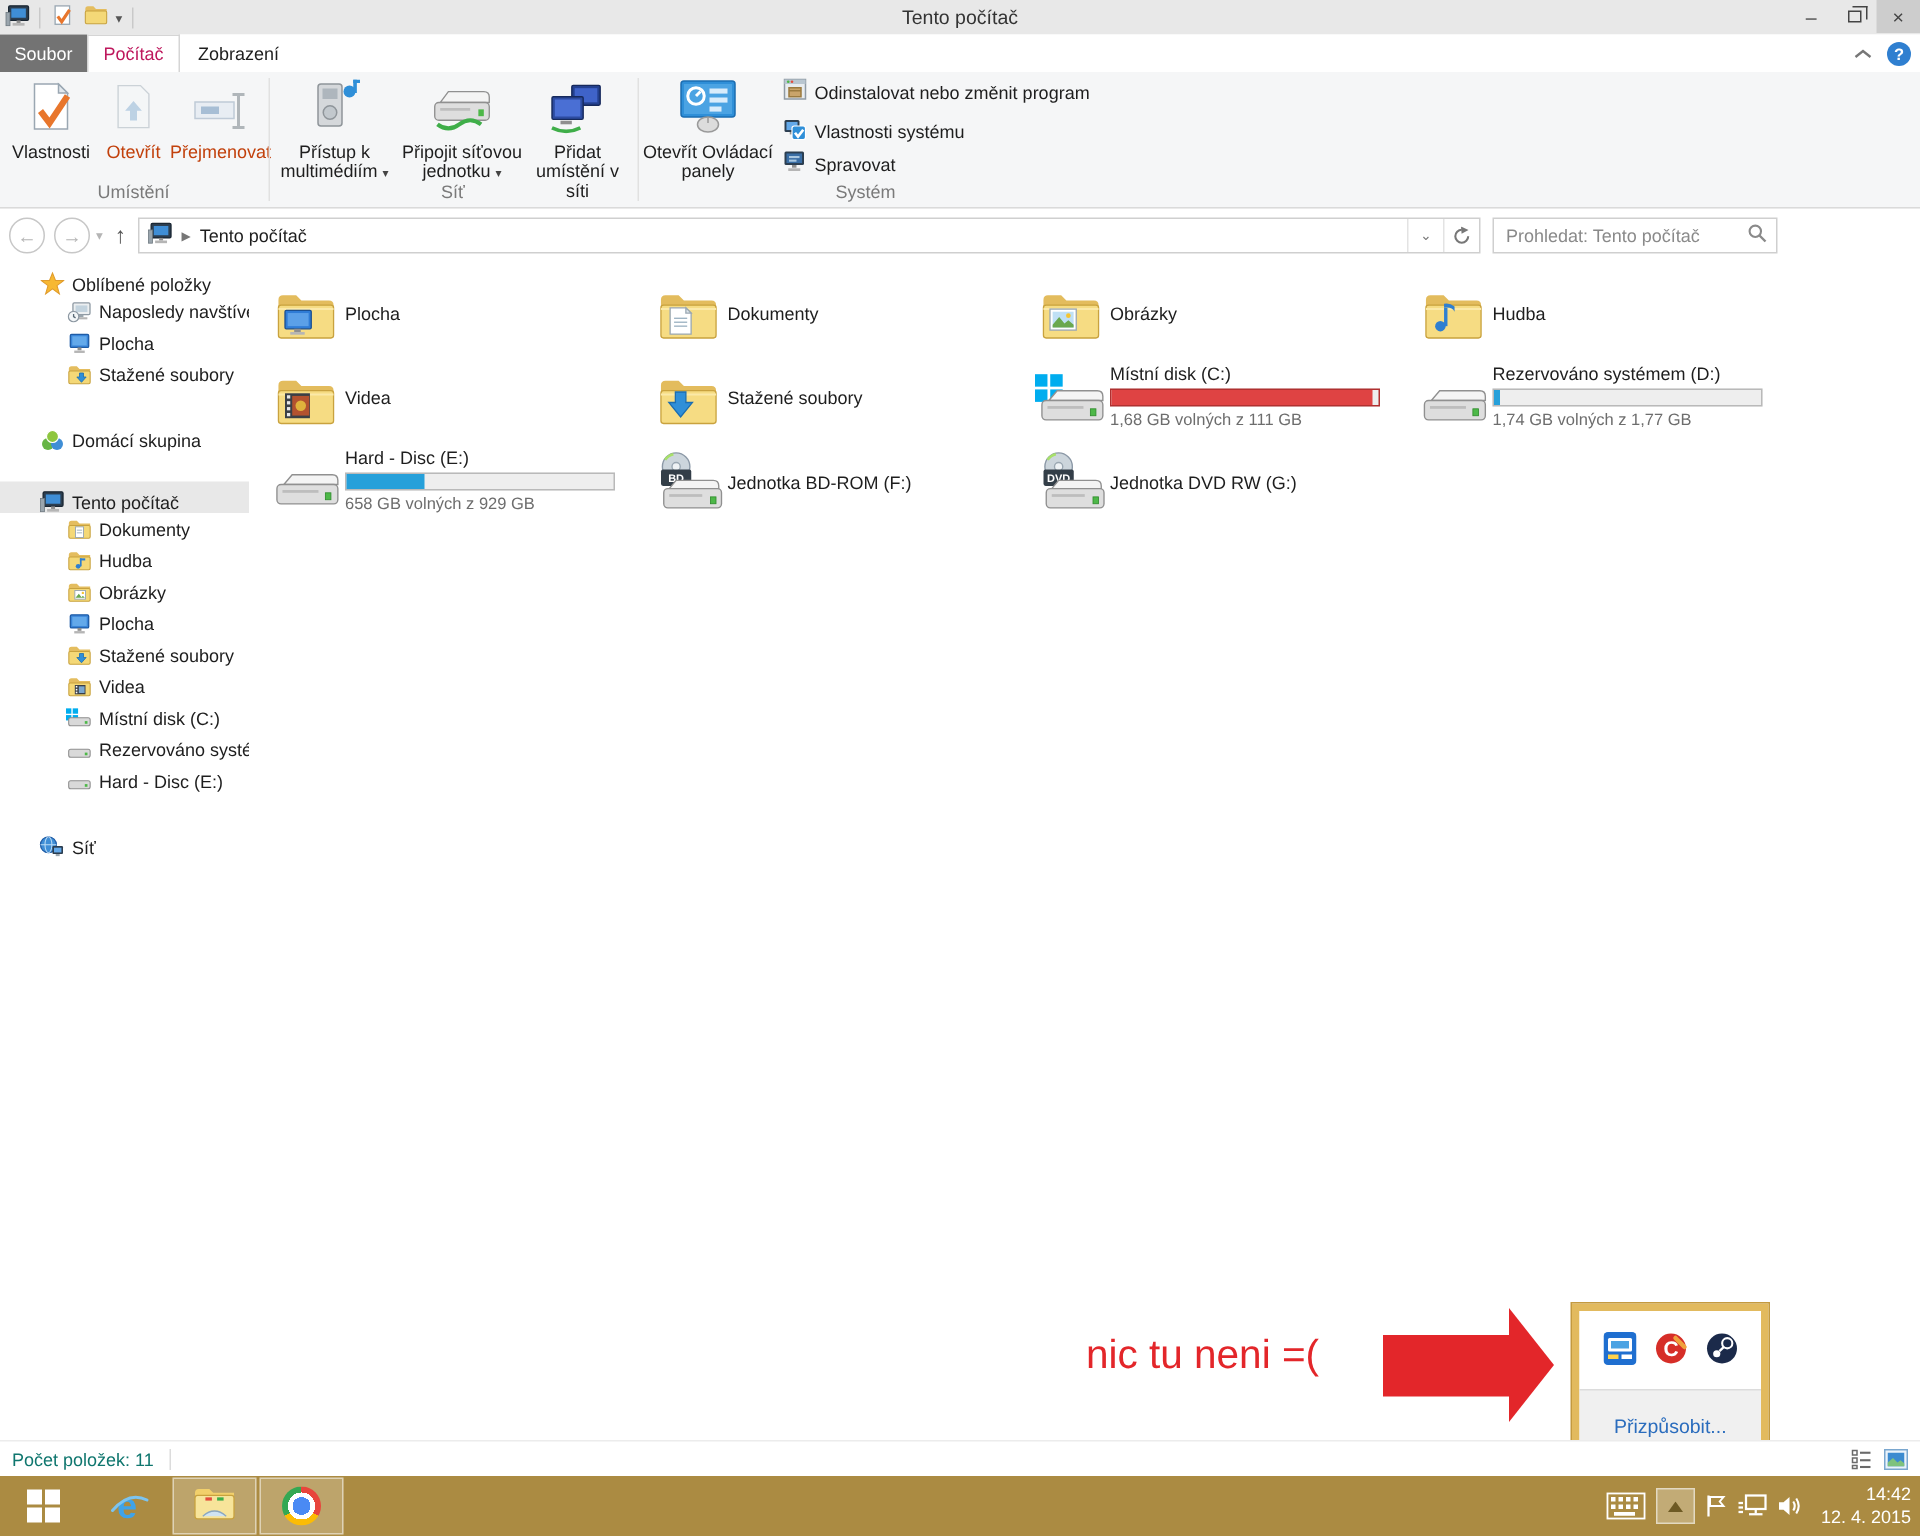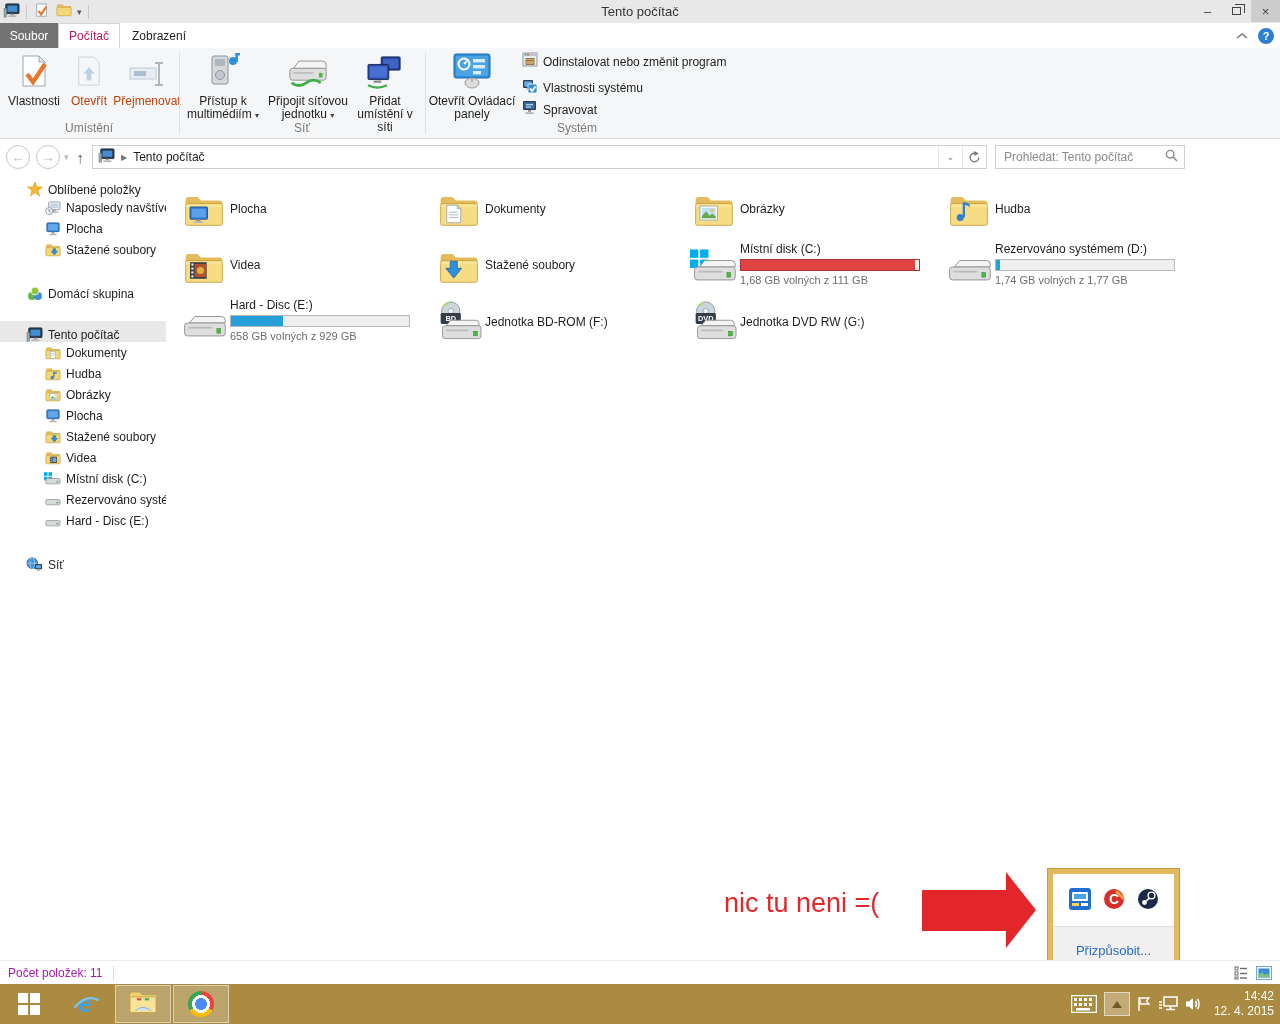--- a/index.html
+++ b/index.html
@@ -78,21 +78,21 @@
   #red-arrow .head { position:absolute; left:84px; top:0; width:0; height:0; border-top:38px solid transparent; border-bottom:38px solid transparent; border-left:30px solid #e3262a; }
 
   
   #tray-popup { position:absolute; left:1048px; top:869px; width:131px; height:106px; background:#fff; border:5px solid #e2ba5e; outline:1px solid #c49a3f; }
   #tray-popup .icons { height:52px; display:flex; align-items:center; justify-content:center; gap:12px; background:#fff; }
   #tray-popup .lower { height:48px; background:#f0f0f0; border-top:1px solid #dcdcdc; display:flex; align-items:center; justify-content:center; }
   #customize-link { color:#2a6cbd; font-size:13px; }
 
   
   #statusbar { position:absolute; left:0; top:960px; width:1280px; height:24px; background:#fff; border-top:1px solid #ececec; display:flex; align-items:center; }
-  #statusbar .count { padding-left:8px; color:#a21caf; }
+  #statusbar .count { padding-left:8px; color:#0f766e; }
   #statusbar .sdiv { width:1px; height:14px; background:#dcdcdc; margin-left:10px; }
   #statusbar .views { position:absolute; right:8px; display:flex; gap:8px; }
 
   
   #taskbar { position:absolute; left:0; top:984px; width:1280px; height:40px; background:#ab8b42; display:flex; align-items:center; }
   .tb-btn { width:57px; height:40px; display:flex; align-items:center; justify-content:center; }
   .tb-btn.active { background:rgba(255,255,255,0.22); border:1px solid rgba(255,255,255,0.5); width:56px; height:38px; margin:0 1px; }
   .start-logo { display:grid; grid-template-columns:10px 10px; grid-template-rows:10px 10px; gap:2px; }
   .start-logo div { background:#fff; }
   .chrome-ball { width:26px; height:26px; border-radius:50%;

